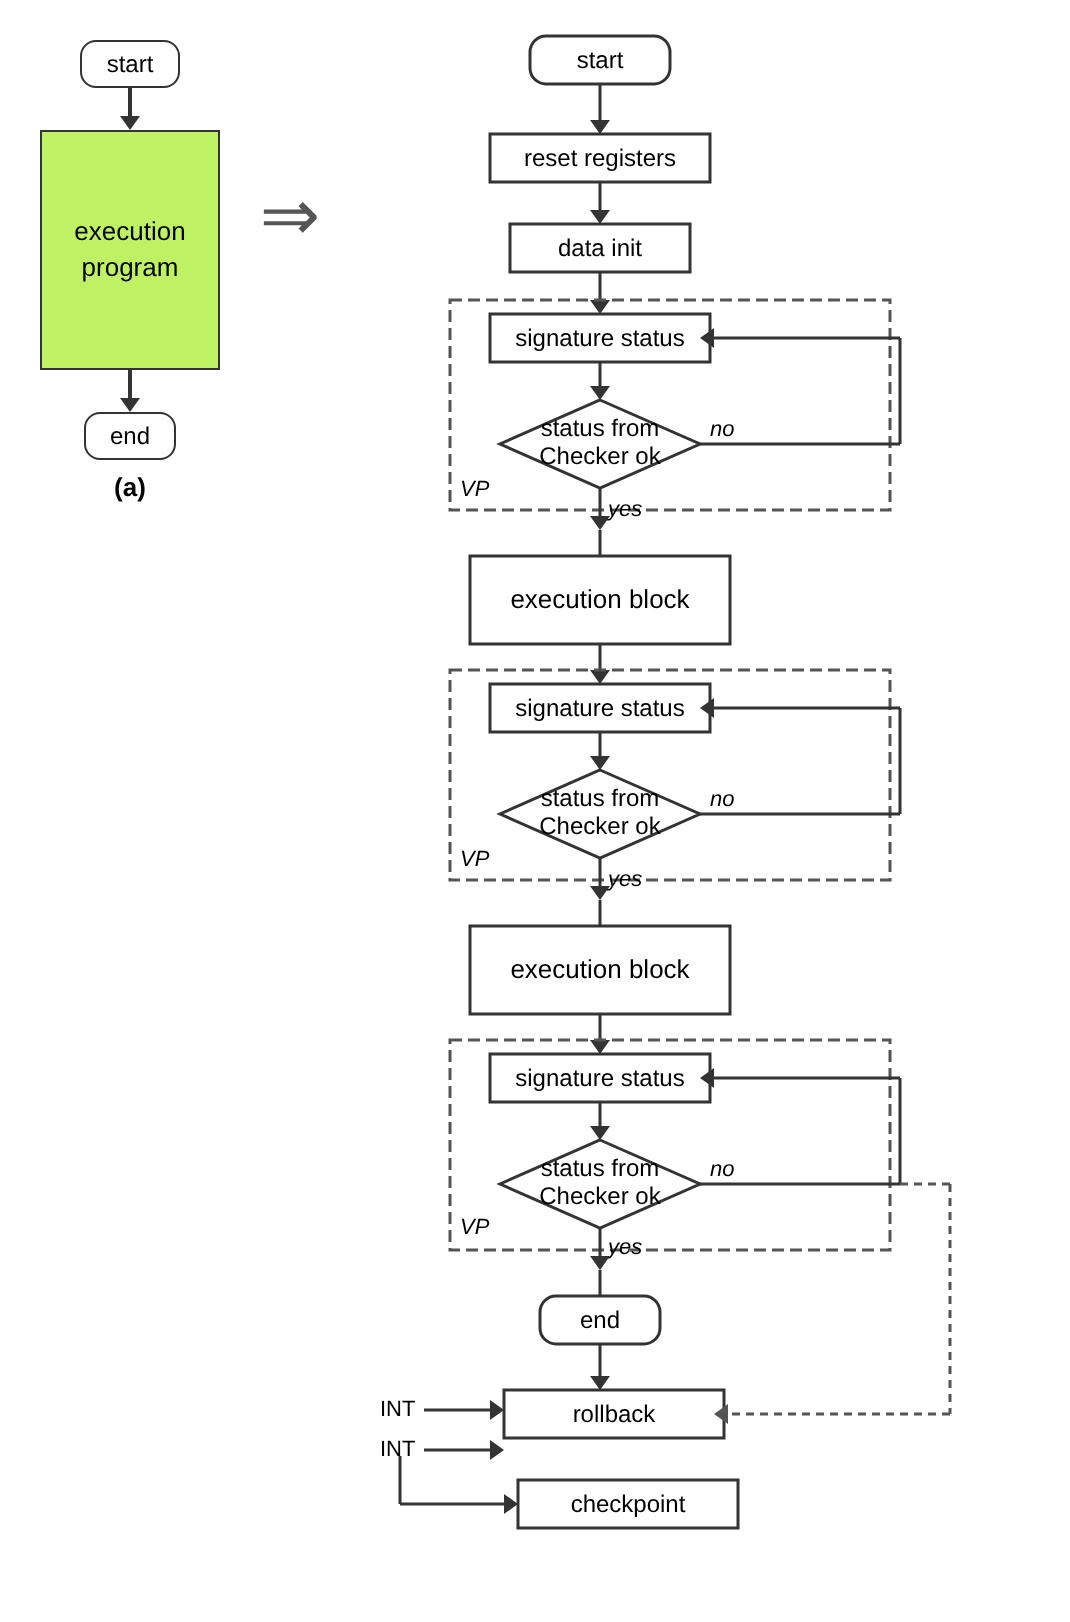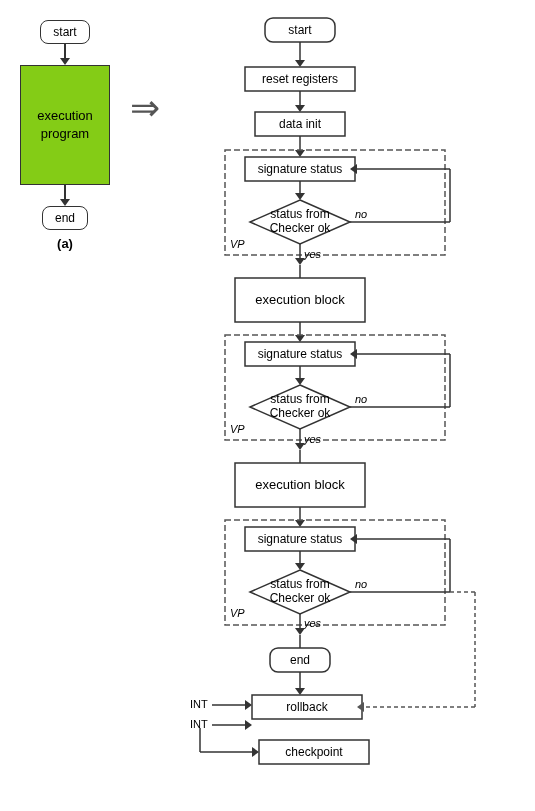--- a/index.html
+++ b/index.html
@@ -72,21 +72,21 @@
     
     .exec-program-box {
       border: 1.5px solid #333;
       width: 90px;
       height: 120px;
       display: flex;
       align-items: center;
       justify-content: center;
       text-align: center;
       font-size: 13px;
-      background: #84cc16;
+      background: #bef264;
       line-height: 1.4;
     }
 
     .label-a {
       font-size: 13px;
       font-weight: bold;
       margin-top: 6px;
     }
 
     

